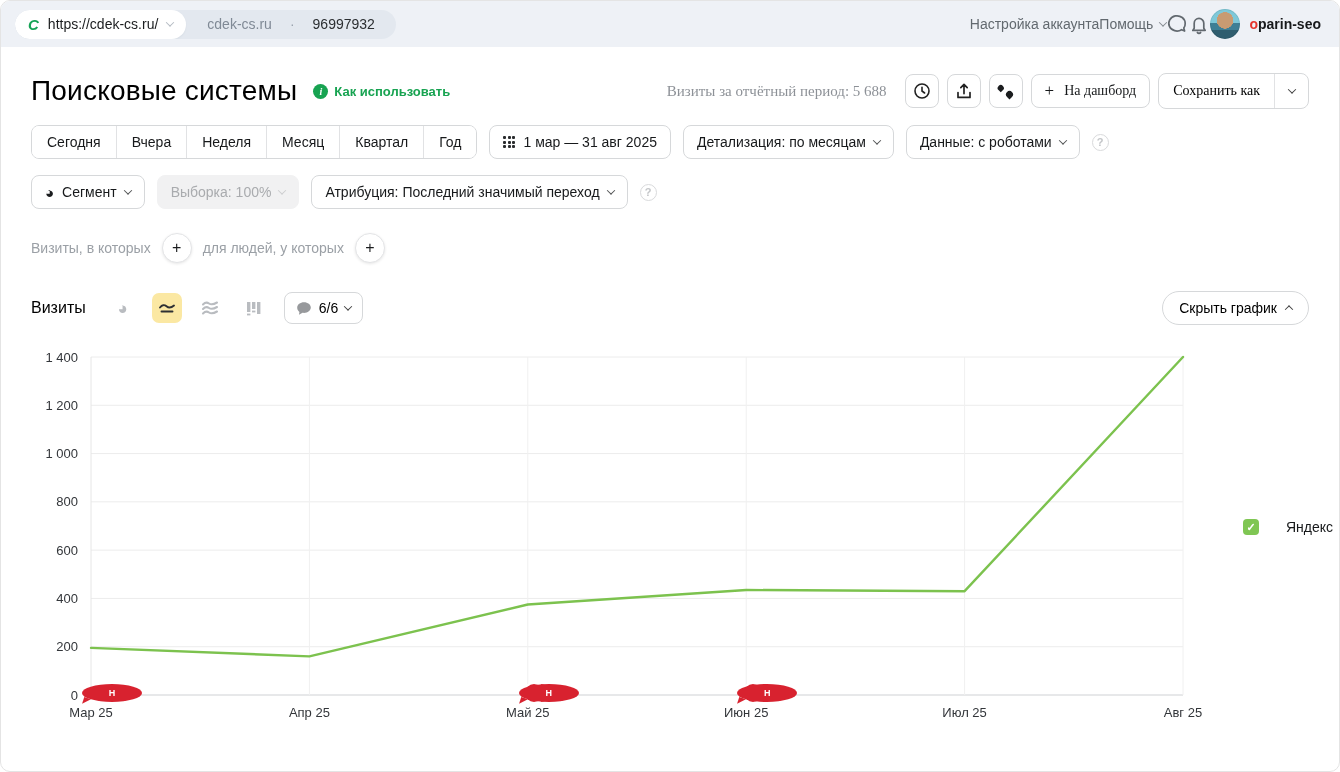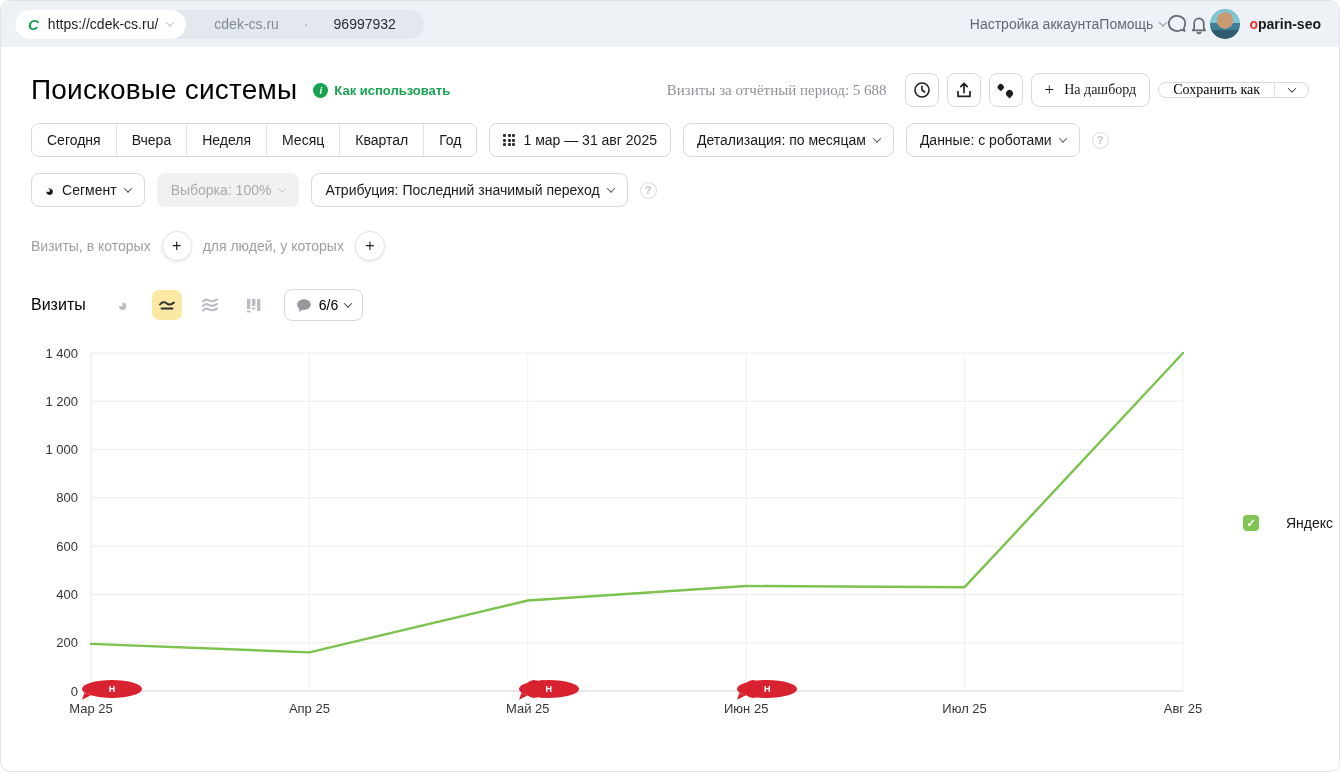--- a/index.html
+++ b/index.html
@@ -6,21 +6,21 @@
   html,body { width:1340px; height:772px; }
   body { font-family:"Liberation Sans", sans-serif; background:#fff; color:#000; font-size:14px; }
   .window { width:1340px; height:772px; border:1px solid #e4e4e4; border-radius:10px; overflow:hidden; background:#fff; }
 
   
   .topbar { height:46px; background:#eef1f6; display:flex; align-items:center; padding:0 18px 0 14px; }
   .url-group { display:flex; align-items:stretch; background:#e3e8ef; border-radius:18px; overflow:hidden; }
   .url-pill { display:flex; align-items:center; gap:9px; background:#fff; border-radius:18px; padding:6px 13px; box-shadow:0 1px 2px rgba(40,60,90,.06); }
   .favicon { font-weight:700; font-style:italic; color:#16a356; font-size:15px; }
   .url-text { font-size:14px; color:#1b1d1f; }
-  .counter-pill { display:flex; align-items:center; gap:25px; padding:6px 28px; font-size:14px; }
+  .counter-pill { display:flex; align-items:center; gap:18px; padding:6px 21px; font-size:14px; }
   .counter-site { color:#808a96; }
   .counter-dot { color:#9aa3ae; }
   .counter-id { color:#2b2e31; }
   .topbar-right { margin-left:auto; display:flex; align-items:center; color:#62696f; }
   .topbar-link { font-size:14px; color:#62696f; cursor:pointer; display:flex; align-items:center; gap:7px; }
   .avatar { width:30px; height:30px; border-radius:50%; background:
       radial-gradient(circle at 50% 38%, #c89b72 0 34%, transparent 35%),
       linear-gradient(180deg,#7ec8d8 0 45%, #3e7f95 46% 70%, #2f5d6e 71% 100%);
       box-shadow:inset 0 0 0 1px rgba(0,0,0,.08); }
   .username { font-weight:700; color:#17191b; display:inline-block; }
@@ -34,21 +34,21 @@
   h1 { font-size:28px; font-weight:400; letter-spacing:.2px; }
   .howto { display:flex; align-items:center; gap:6px; margin-left:16px; cursor:pointer; }
   .info-badge { width:15px; height:15px; border-radius:50%; background:#17a351; color:#fff; font-size:10px; font-weight:700; font-style:italic; display:flex; align-items:center; justify-content:center; font-family:"Liberation Serif", serif; }
   .howto-label { color:#17a351; font-size:13px; font-weight:700; }
   .title-right { margin-left:auto; display:flex; align-items:center; gap:8px;font-family:Liberation Serif, serif; }
   .visits-period { color:#8d9197; font-size:15px; margin-right:10px; }
   .visits-period b { font-weight:400; }
 
   .btn { height:34px; display:inline-flex; align-items:center; gap:8px; padding:0 13px; background:#fff; border:1px solid #d6d8da; border-radius:8px; font-size:14px; font-family:inherit; color:#17191b; cursor:pointer; }
   .btn.iconbtn { width:34px; padding:0; justify-content:center; }
-  .split { display:inline-flex; align-items:stretch; border:1px solid #d6d8da; border-radius:8px; overflow:hidden; height:16px; background:#fff; }
+  .split { display:inline-flex; align-items:stretch; border:1px solid #d6d8da; border-radius:8px; overflow:hidden; height:36px; background:#fff; }
   .split .split-main { display:flex; align-items:center; padding:0 14px; cursor:pointer; }
   .split .split-arrow { display:flex; align-items:center; justify-content:center; width:34px; border-left:1px solid #e1e2e4; cursor:pointer; }
   .plus-glyph { font-size:17px; font-weight:400; margin-right:2px; }
 
   .row { display:flex; align-items:center; gap:12px; margin-top:16px; }
   .presets { display:flex; border:1px solid #d6d8da; border-radius:8px; overflow:hidden; background:#fff; height:34px; }
   .presets button { font:inherit; font-size:14px; background:#fff; border:0; border-left:1px solid #e1e2e4; padding:0 15px; cursor:pointer; color:#17191b; }
   .presets button:first-child { border-left:0; }
   .grid-icon { display:grid; grid-template-columns:repeat(3,3px); grid-template-rows:repeat(3,3px); gap:1.5px; }
   .grid-icon i { background:#2a2c2e; border-radius:1px; }
@@ -256,20 +256,24 @@
           <rect x="6" y="10.6" width="3.4" height="1.8" fill="#b9bcc0"></rect>
         </svg>
       </span>
       <span class="notes-pill">
         <svg class="mini" width="16" height="15" viewBox="0 0 16 15">
           <path d="M8 1.2c3.8 0 6.8 2.4 6.8 5.4S11.8 12 8 12c-.5 0-1-.05-1.5-.14L3 13.8l.4-2.8C2 10 1.2 8.6 1.2 6.6c0-3 3-5.4 6.8-5.4z" fill="#97999c"></path>
         </svg>
         <span>6/6</span>
         <span class="chv"></span>
       </span>
+      <span class="hide-chart">
+        <span>Скрыть график</span>
+        <span class="chv up"></span>
+      </span>
     </div>
 
     <div class="chart-wrap">
       <svg class="chart-svg" id="chart-svg" width="1210" height="382">
           <line x1="60" x2="1152" y1="352" y2="352" stroke="#cfd1d4" stroke-width="1"></line>
           <text class="tick" x="47" y="356.5" text-anchor="end">0</text>
           <line x1="60" x2="1152" y1="303.7142857142857" y2="303.7142857142857" stroke="#ececec" stroke-width="1"></line>
           <text class="tick" x="47" y="308.2142857142857" text-anchor="end">200</text>
           <line x1="60" x2="1152" y1="255.42857142857144" y2="255.42857142857144" stroke="#ececec" stroke-width="1"></line>
           <text class="tick" x="47" y="259.92857142857144" text-anchor="end">400</text>

